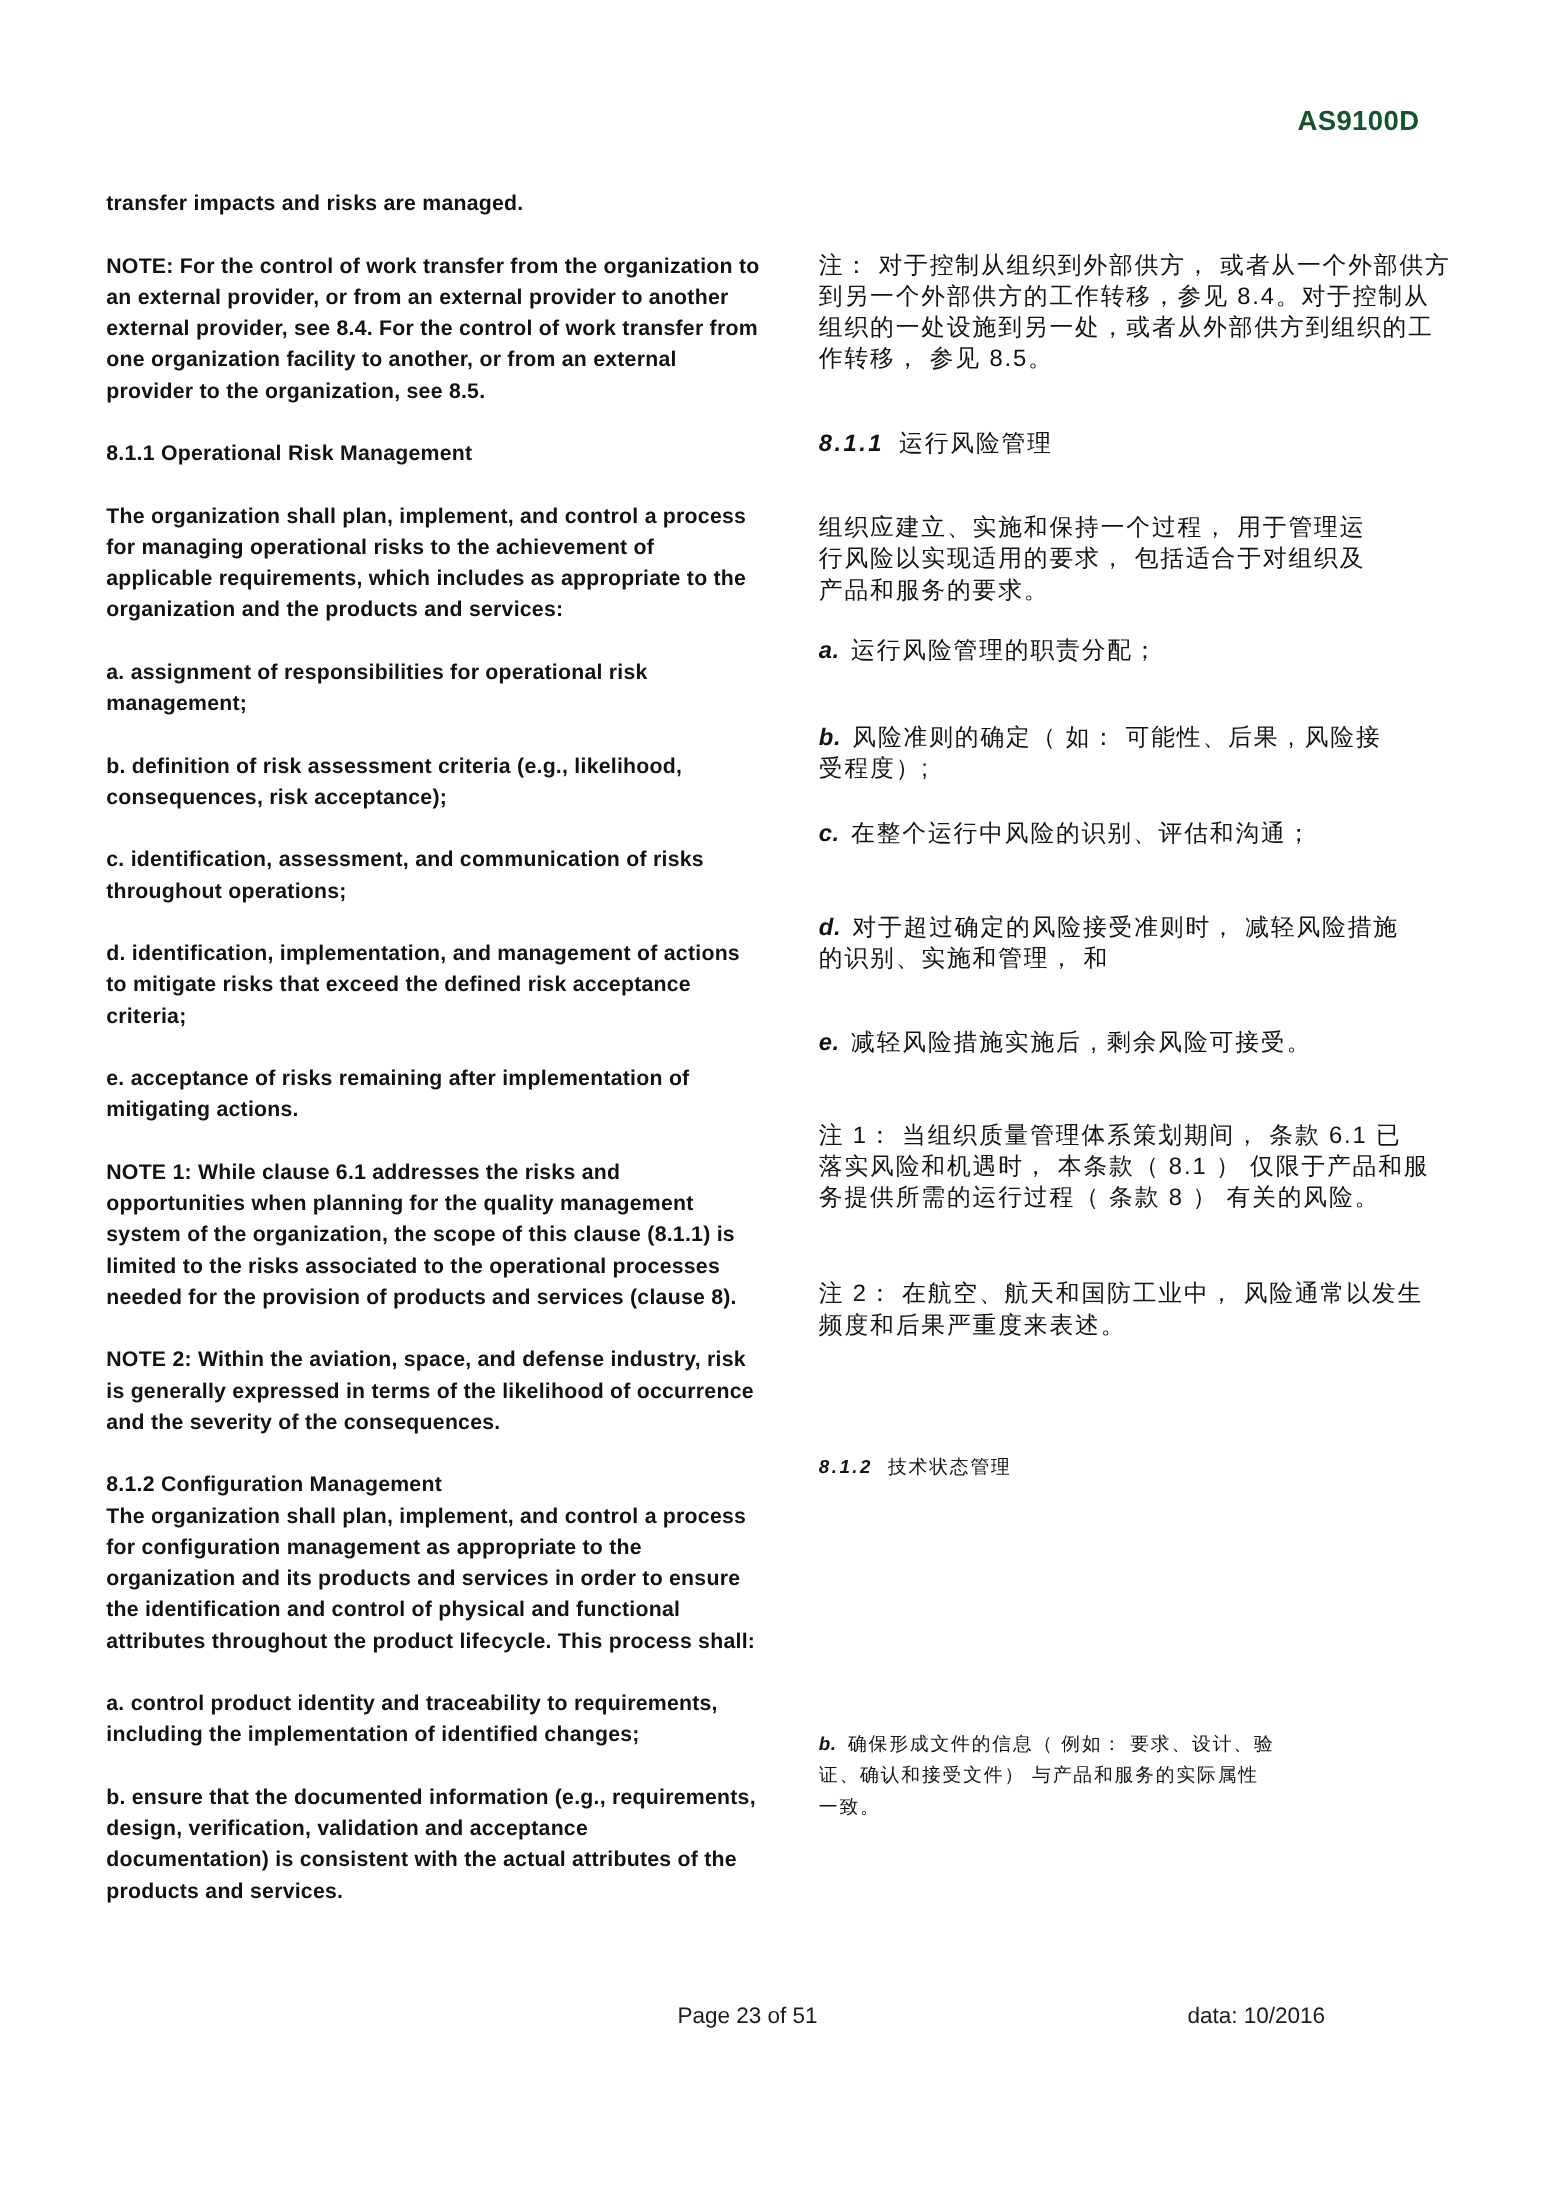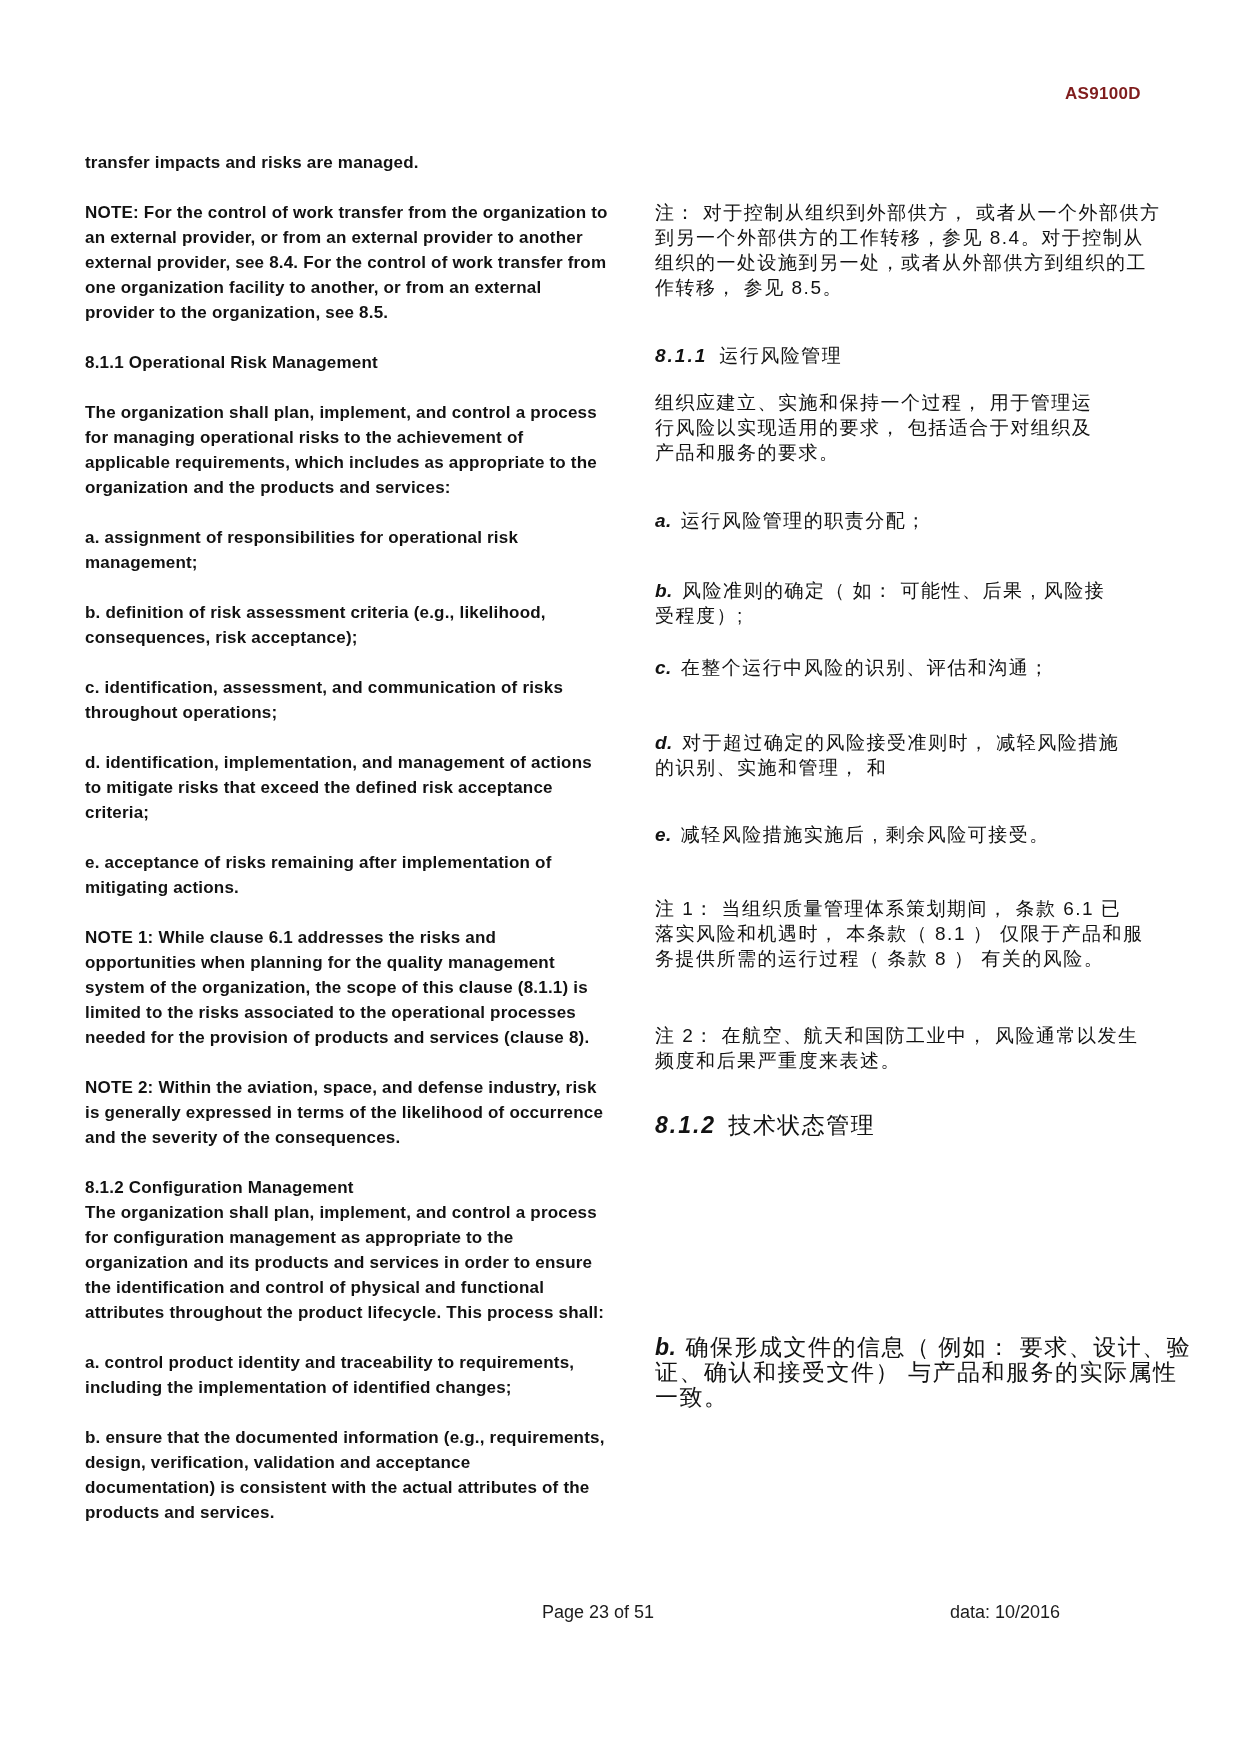--- a/index.html
+++ b/index.html
@@ -28,33 +28,33 @@
   
   .zh {
     left: 655px;
     line-height: 25px;
     font-family: "Liberation Sans", sans-serif;
     color: #121212;
     font-style: normal;
     font-weight: normal;
   }
   .zh-lg { font-size: 19px; letter-spacing: 1.5px; }
-  .zh-sm { font-size: 23px; letter-spacing: 1.5px; }
+  .zh-sm { font-size: 15px; letter-spacing: 1.5px; margin-top: 48px; }
 
   .mk  { font-style: italic; font-weight: bold; margin-right: 9px; letter-spacing: 0.5px; }
   .num { font-style: italic; font-weight: bold; margin-right: 12px; letter-spacing: 2px; }
 
   .doc-code {
     position: absolute;
     top: 84px;
-    left: 1065px;
+    left: 1038px;
     font-family: "Liberation Sans", sans-serif;
     font-weight: bold;
-    font-size: 17px;
-    color: #7f1d1d;
+    font-size: 22px;
+    color: #14532d;
     letter-spacing: 0.3px;
   }
   .footer-item {
     position: absolute;
     top: 1602px;
     font-family: "Liberation Sans", sans-serif;
     font-size: 18px;
     color: #1c1c1c;
   }
   .footer-page { left: 542px; }
@@ -110,21 +110,21 @@
   <div class="blk en" style="top:1350px">a. control product identity and traceability to requirements,
 including the implementation of identified changes;</div>
 
   <div class="blk zh zh-lg" style="top:200px">注： 对于控制从组织到外部供方， 或者从一个外部供方
 到另一个外部供方的工作转移，参见 8.4。对于控制从
 组织的一处设施到另一处，或者从外部供方到组织的工
 作转移， 参见 8.5。</div>
 
   <div class="blk zh zh-lg" style="top:343px"><span class="num">8.1.1</span><span>运行风险管理</span></div>
 
-  <div class="blk zh zh-lg" style="top:390px">组织应建立、实施和保持一个过程， 用于管理运
+  <div class="blk zh zh-lg" style="top:410px">组织应建立、实施和保持一个过程， 用于管理运
 行风险以实现适用的要求， 包括适合于对组织及
 产品和服务的要求。</div>
 
   <div class="blk zh zh-lg" style="top:508px"><span class="mk">a.</span><span>运行风险管理的职责分配；</span></div>
 
   <div class="blk zh zh-lg" style="top:578px"><span class="mk">b.</span><span>风险准则的确定（ 如： 可能性、后果 , 风险接
 受程度）;</span></div>
 
   <div class="blk zh zh-lg" style="top:655px"><span class="mk">c.</span><span>在整个运行中风险的识别、评估和沟通；</span></div>
 

